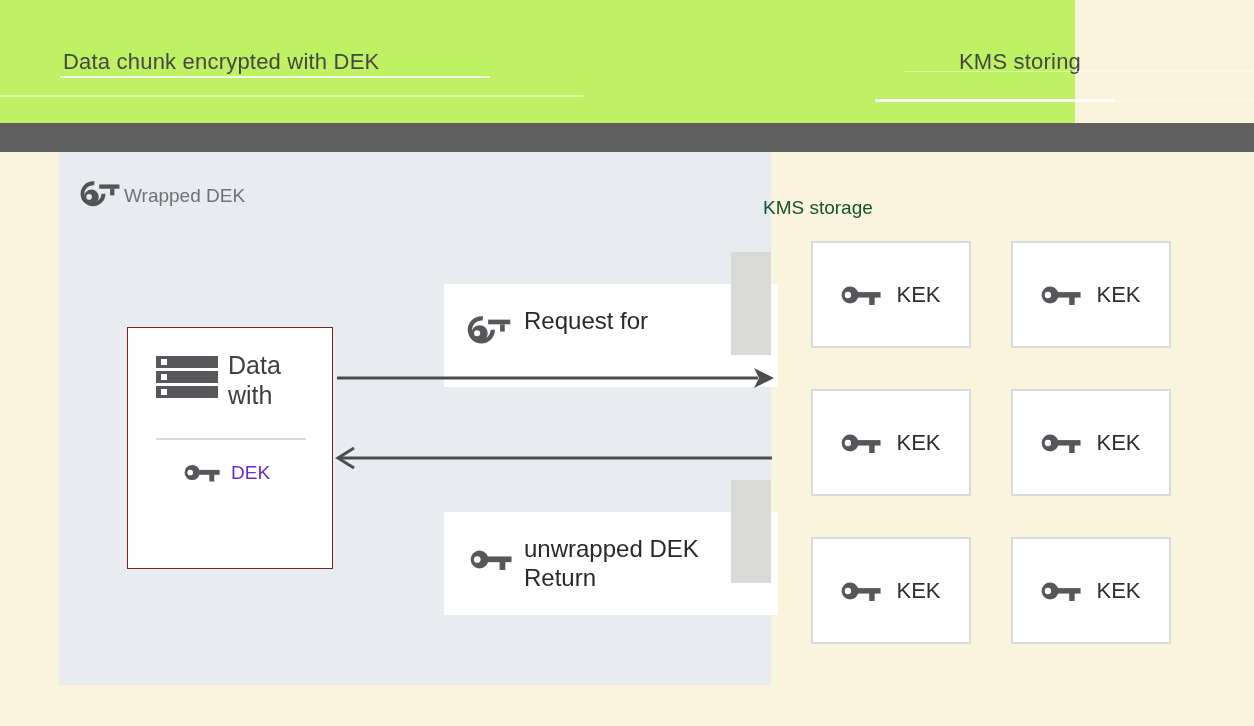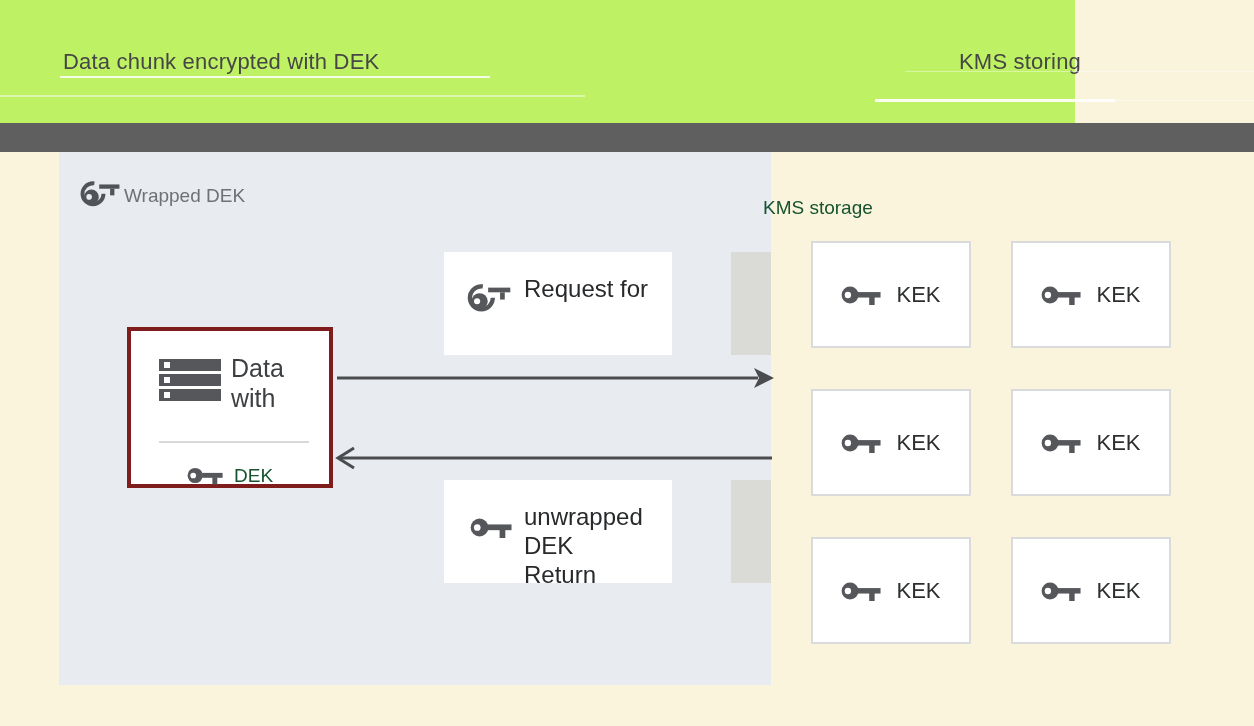--- a/index.html
+++ b/index.html
@@ -28,36 +28,36 @@
   .bluepanel { position:absolute; left:59px; top:152px; width:712px; height:533px; background:#e8ebf0; }
 
   .panel-label { position:absolute; font-size:19px; color:#6f7174; }
   .wrapped-dek-label { left:124px; top:185px; }
   .kms-label { left:763px; top:185px; color:#14532d;margin-top:12px; }
 
   .icon-abs { position:absolute; }
 
   
   .datachunk {
-    position:absolute; left:127px; top:327px; width:206px; height:161px;
-    background:#fff; border:4px solid #7f1d1d;
+    position:absolute; left:127px; top:327px; width:206px; height:242px;
+    background:#fff; border:1px solid #7f1d1d;
   }
   .dc-title { position:absolute; left:100px; top:22px; font-size:25px; line-height:30px; color:#3d4043; }
   .dc-divider { position:absolute; left:28px; top:110px; width:150px; height:2px; background:#d7d9db; }
-  .dc-dek-label { position:absolute; left:103px; top:134px; font-size:19px; color:#14532d; }
+  .dc-dek-label { position:absolute; left:103px; top:134px; font-size:19px; color:#6d28d9; }
 
   
   .server-icon { position:absolute; left:28px; top:28px; width:62px; height:44px; }
   .server-bar { position:relative; width:62px; height:12px; background:#55575a; margin-bottom:3px; }
   .server-bar::before {
     content:""; position:absolute; left:5px; top:3px; width:6px; height:6px; background:#fff;
   }
 
   
-  .msgcard { position:absolute; width:228px; height:103px; background:#fff; }
+  .msgcard { position:absolute; width:334px; height:103px; background:#fff;margin-top:32px; }
   .msgcard-request { left:444px; top:252px; }
   .msgcard-return  { left:444px; top:480px; }
   .msg-text { position:absolute; left:80px; top:22px; font-size:24px; line-height:29px; color:#27292b; }
   .graytab { position:absolute; width:40px; height:103px; background:#dadad7; }
   .graytab-request { left:731px; top:252px; }
   .graytab-return  { left:731px; top:480px; }
 
   
   .arrow { position:absolute; }
   .arrow-right { left:337px; top:365px; }

